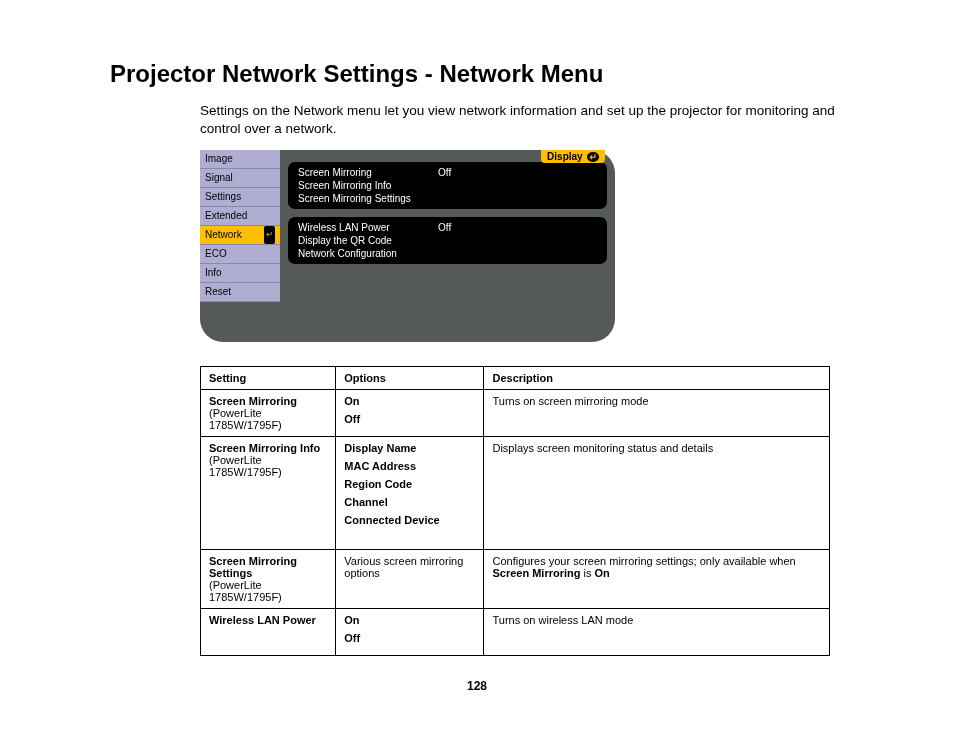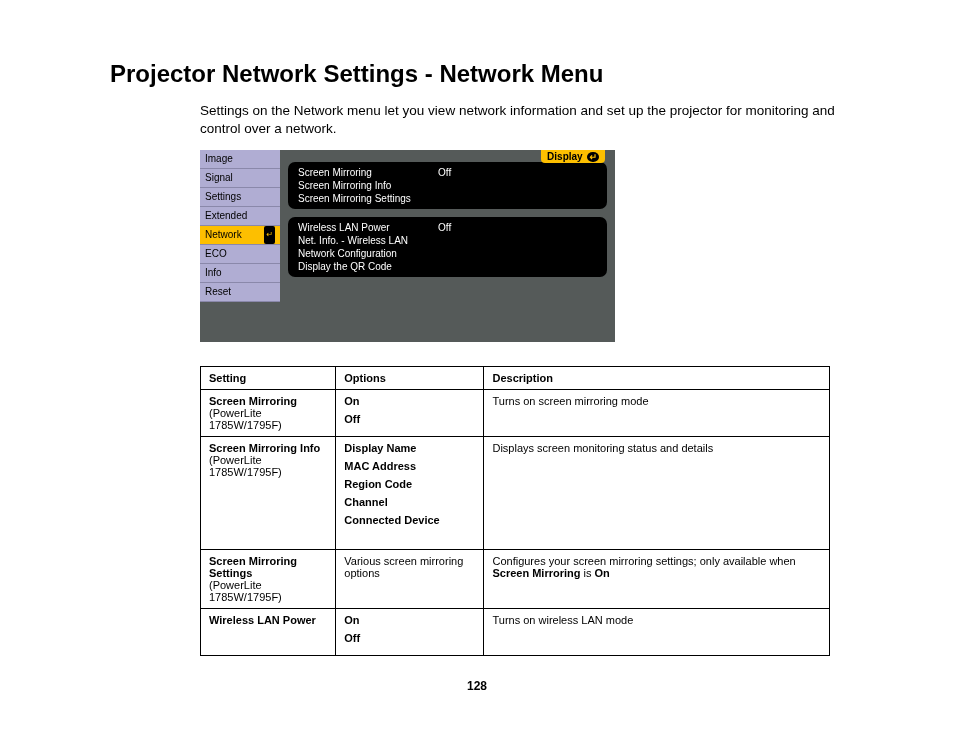--- a/index.html
+++ b/index.html
@@ -1,19 +1,19 @@
 <!DOCTYPE html>
 <html><head>
 <meta charset="utf-8">
 <style>
   html,body{margin:0;padding:0;background:#fff;font-family:Arial,Helvetica,sans-serif;font-size:13px;color:#000;}
   .page{width:954px;height:738px;position:relative;box-sizing:border-box;padding:60px 110px 0 110px;}
   .page h1{font-size:24px;font-weight:bold;margin:0 0 8px 0;}
   .intro{margin:14px 0 12px 90px;font-size:13.5px;line-height:1.35;}
-  .panel{margin-left:90px;width:415px;height:192px;background:#555a59;display:flex;}
+  .panel{margin-left:90px;width:415px;height:192px;background:#555a59;display:flex;border-radius:23px;}
   .sidebar{width:80px;display:flex;flex-direction:column;}
   .sidebar .tab{flex:0 0 auto;height:18px;line-height:18px;font-size:10px;padding:0 5px;background:#b0add3;border-bottom:1px solid #8a88aa;color:#000;}
   .sidebar .tab.sel{background:#fdbf00;}
   .sidebar .tab .enter{float:right;font-size:8px;background:#000;color:#fdbf00;border-radius:2px;padding:0 2px;}
   .mainpane{flex:1;padding:6px 8px 0 8px;position:relative;}
   .retbtn{position:absolute;top:0;right:10px;background:#fdbf00;color:#000;font-size:10px;border-radius:0 0 4px 4px;padding:1px 6px;font-weight:bold;}
   .retbtn .enter{font-size:9px;background:#000;color:#fdbf00;border-radius:50%;padding:0 2px;margin-left:2px;}
   .group{background:#000;border-radius:7px;margin:6px 0 8px 0;padding:4px 10px;color:#fff;font-size:10px;}
   .group .row{display:flex;height:13px;align-items:center;}
   .group .row .lab{flex:0 0 140px;}
@@ -60,29 +60,25 @@
             <span class="lab">Screen Mirroring Settings</span>
             <span class="val"></span>
           </div>
         </div>
       <div class="group" id="group2">
           <div class="row">
             <span class="lab">Wireless LAN Power</span>
             <span class="val">Off</span>
           </div>
           <div class="row">
-            <span class="lab">Net. Info. - Wireless LAN</span>
+            <span class="lab">Display the QR Code</span>
             <span class="val"></span>
           </div>
           <div class="row">
             <span class="lab">Network Configuration</span>
-            <span class="val"></span>
-          </div>
-          <div class="row">
-            <span class="lab">Display the QR Code</span>
             <span class="val"></span>
           </div>
         </div>
     </div>
   </div>
 
   <table class="settings">
     <thead>
         <tr id="thead-row">
           <th>Setting</th>

